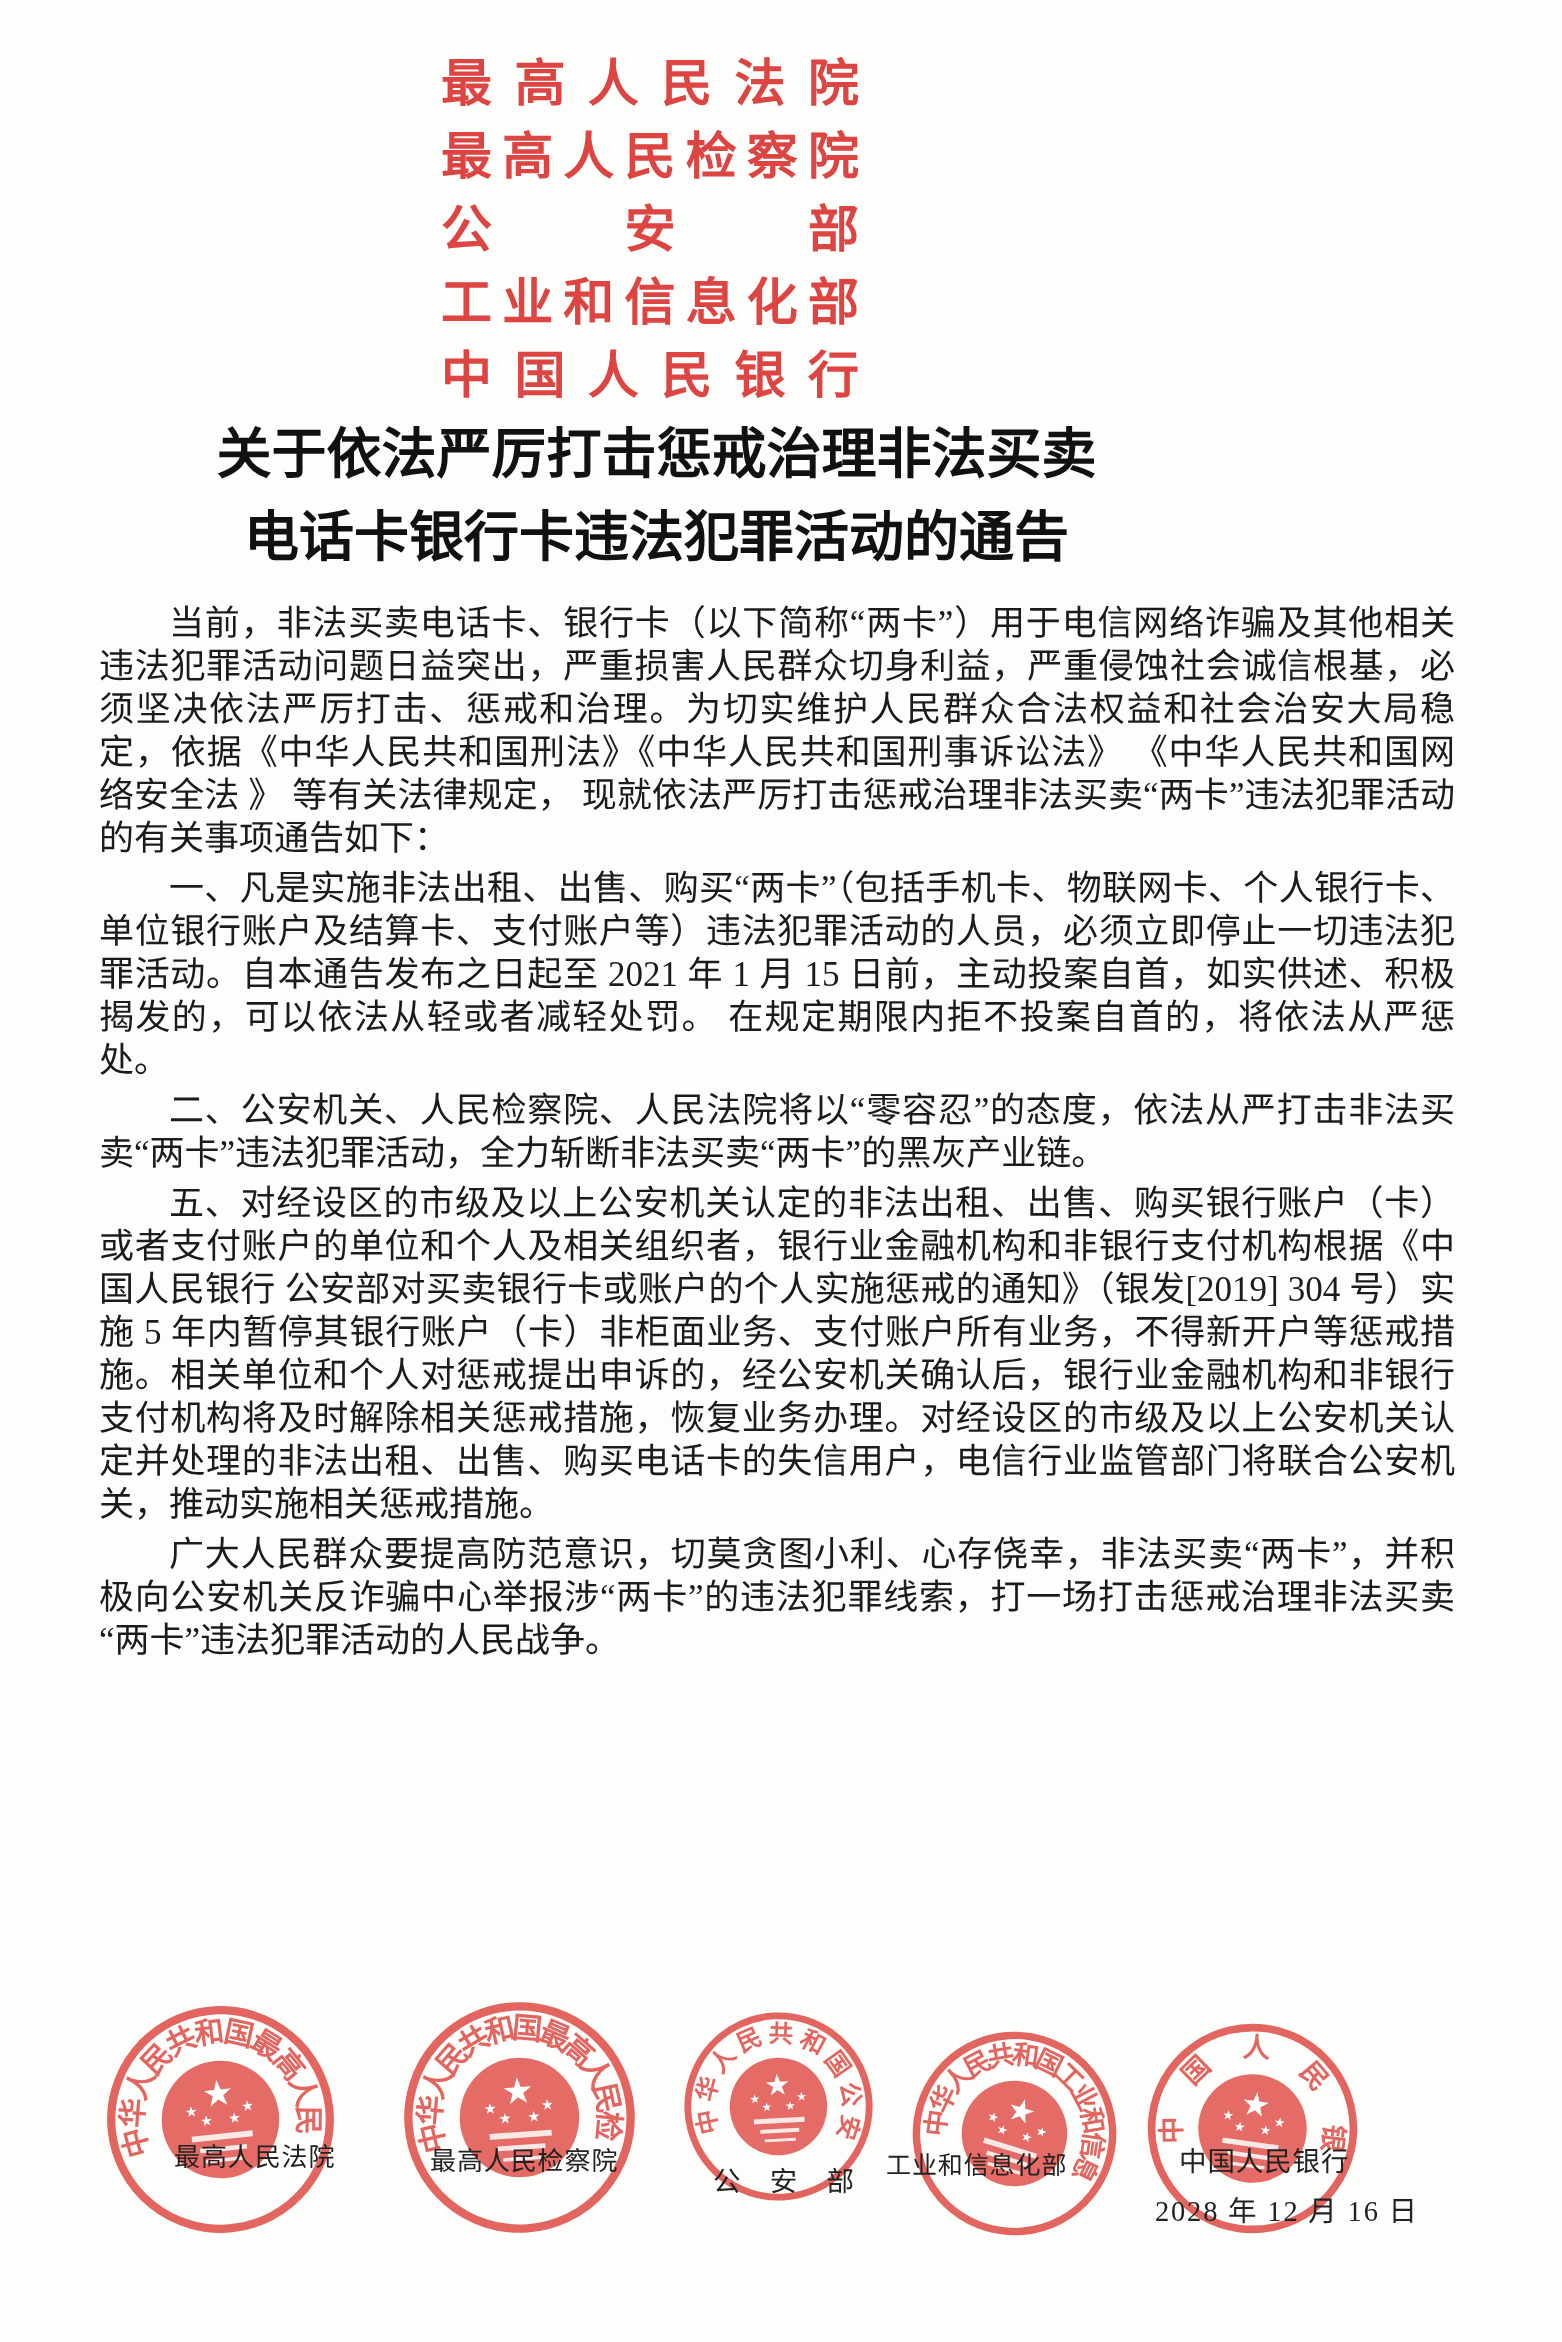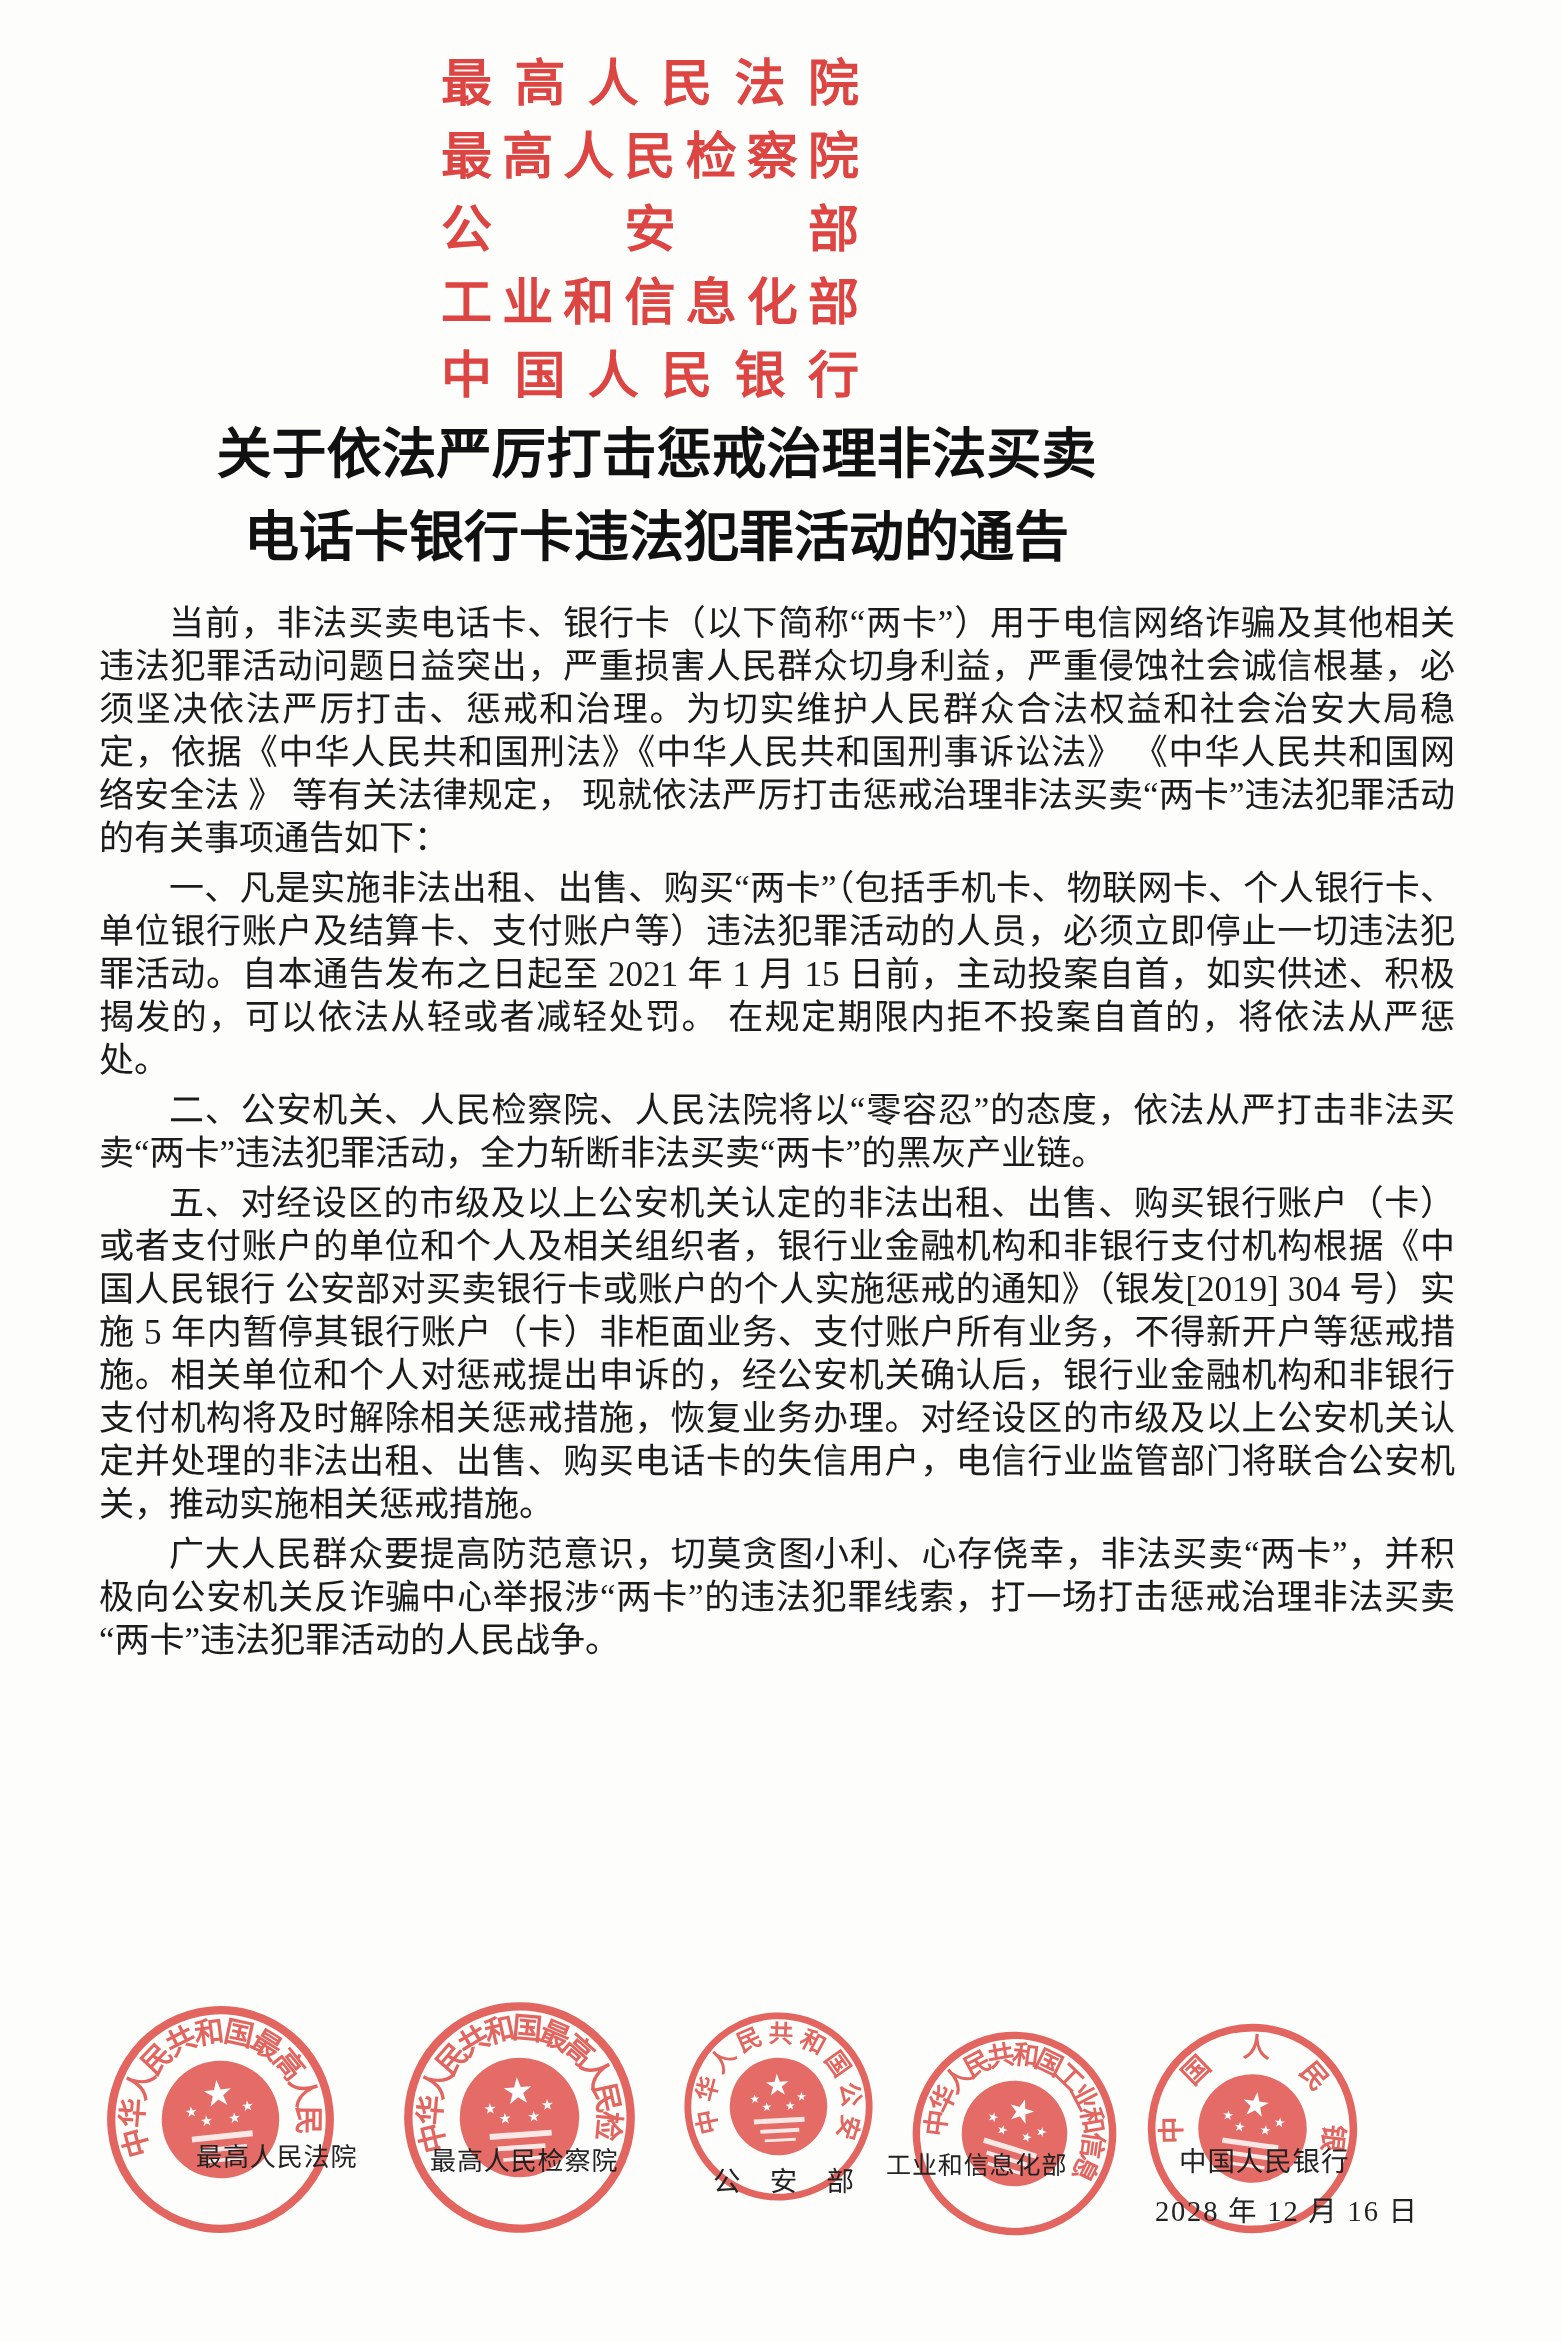--- a/index.html
+++ b/index.html
@@ -230,21 +230,21 @@
         <text class="star" x="88" y="104">★</text>
         <text class="star" x="112" y="104">★</text>
         <text class="star" x="124" y="95">★</text>
         <rect class="gate" x="74" y="112" width="52" height="5"></rect>
         <rect class="gate" x="80" y="123" width="40" height="4"></rect>
         <rect class="gate" x="84" y="133" width="32" height="3"></rect>
       </g>
     </svg>
   </div>
 
-  <div class="seal-label" style="left:174px;top:2143px;font-size:26px;margin-left:22px;">最高人民法院</div>
+  <div class="seal-label" style="left:174px;top:2143px;font-size:26px;">最高人民法院</div>
   <div class="seal-label" style="left:430px;top:2147px;font-size:26px;">最高人民检察院</div>
   <div class="seal-label" style="left:713px;top:2123px;font-size:27.5px;margin-top:44px;">公　安　部</div>
   <div class="seal-label" style="left:886px;top:2151px;font-size:25px;">工业和信息化部</div>
   <div class="seal-label" style="left:1179px;top:2147px;font-size:27.5px;">中国人民银行</div>
 
   <div class="date-line">2028 年 12 月 16 日</div>
 
 </div>
 
 

